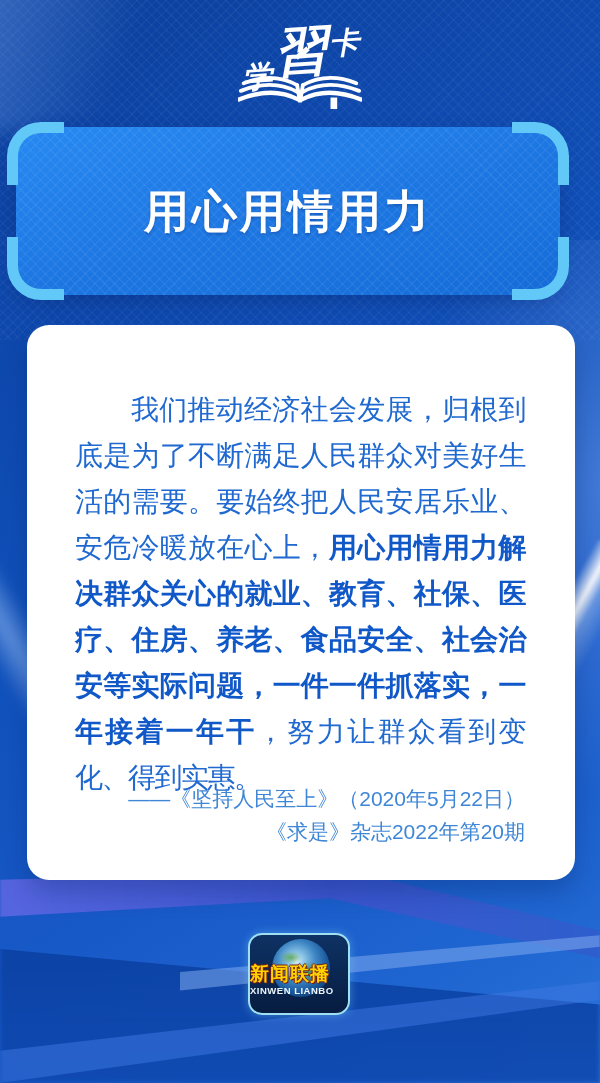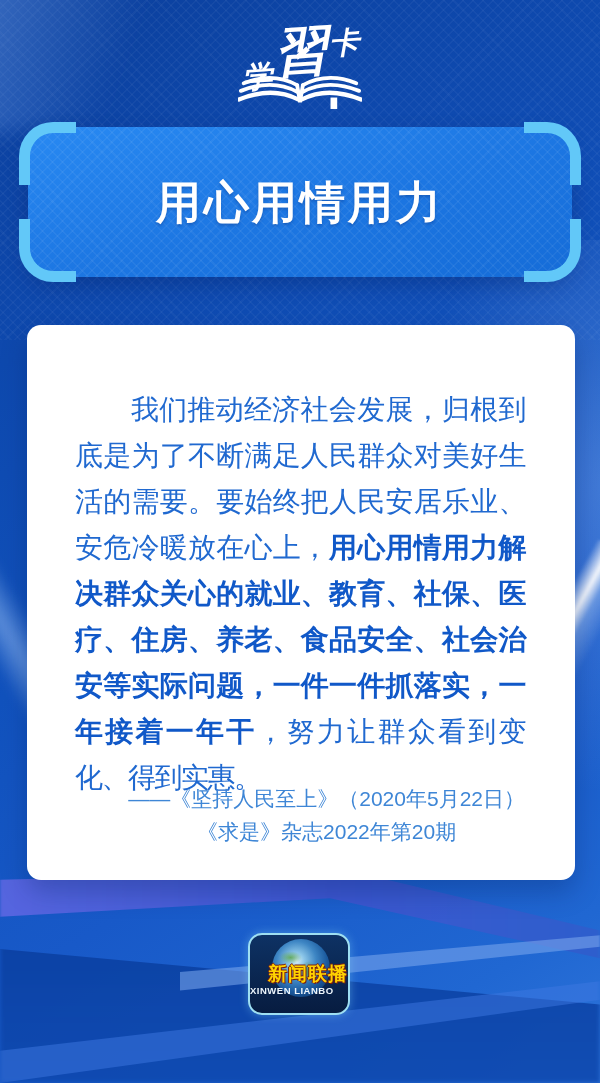--- a/index.html
+++ b/index.html
@@ -31,53 +31,53 @@
   .w3{clip-path:polygon(0 86%,100% 56%,100% 64%,0 100%);background:#3f79e2;opacity:.5;filter:blur(2px);}
   .w4{clip-path:polygon(30% 52%,100% 36%,100% 41%,30% 60%);background:#7fa9ef;opacity:.55;filter:blur(1px);}
   
   .logo-top{position:absolute;top:24px;left:0;width:100%;text-align:center;color:#fff;}
   .callig{transform:rotate(-4deg);font-weight:900;font-style:italic;line-height:1;}
   .c1{font-size:30px;display:inline-block;transform:translateY(14px);}
   .c2{font-size:54px;display:inline-block;margin:0 -2px;}
   .c3{font-size:30px;display:inline-block;transform:translateY(-14px);}
   .book{margin-top:-12px;}
   
-  .title-box{position:absolute;left:28px;top:127px;width:544px;height:150px;border-radius:24px;
+  .title-box{position:absolute;left:16px;top:127px;width:544px;height:168px;border-radius:24px;
     background:linear-gradient(165deg,#2889f2 0%,#1c76e2 55%,#156cd8 100%);
     box-shadow:0 8px 20px rgba(4,28,90,.3);
     display:flex;flex-direction:row;justify-content:center;align-items:center;}
   .title-box .box-texture{position:absolute;inset:0;border-radius:24px;pointer-events:none;
     background:
       repeating-linear-gradient(45deg,rgba(255,255,255,.05) 0 1.5px,transparent 1.5px 7px),
       repeating-linear-gradient(-45deg,rgba(255,255,255,.05) 0 1.5px,transparent 1.5px 7px);}
   .title-line{position:relative;color:#fff;font-size:45px;font-weight:900;letter-spacing:3px;line-height:57px;
     text-shadow:0 2px 3px rgba(10,50,130,.35);white-space:nowrap;}
   .bracket{position:absolute;width:46px;height:52px;border:0 solid #62c8f8;}
   .br-tl{left:-9px;top:-5px;border-left-width:11px;border-top-width:11px;border-top-left-radius:34px;}
   .br-bl{left:-9px;bottom:-5px;border-left-width:11px;border-bottom-width:11px;border-bottom-left-radius:34px;}
   .br-tr{right:-9px;top:-5px;border-right-width:11px;border-top-width:11px;border-top-right-radius:34px;}
   .br-br{right:-9px;bottom:-5px;border-right-width:11px;border-bottom-width:11px;border-bottom-right-radius:34px;}
   
-  .card{position:absolute;left:27px;top:325px;width:548px;height:555px;background:#ffffff;border-radius:14px;
+  .card{position:absolute;left:27px;top:325px;width:548px;height:555px;background:#ffffff;border-radius:22px;
     box-shadow:0 12px 26px rgba(4,28,90,.28);box-sizing:border-box;padding:62px 50px 0 48px;}
   .quote{margin:0;font-size:28px;line-height:46px;letter-spacing:-1.5px;color:#2069d0;
     text-align:justify;text-indent:2em;font-weight:500;}
   .quote .b{font-weight:900;color:#1058c8;}
-  .citation{position:absolute;right:50px;bottom:32px;text-align:center;font-size:21px;line-height:33px;
+  .citation{position:absolute;right:50px;bottom:32px;text-align:right;font-size:21px;line-height:33px;
     color:#3e86d6;letter-spacing:0;}
   
   .app-icon{position:absolute;left:248px;top:933px;width:102px;height:82px;border-radius:14px;
     background:linear-gradient(180deg,#0e3264,#071c40);border:2px solid #9edff2;box-sizing:border-box;
     box-shadow:0 0 10px rgba(120,200,240,.45);overflow:hidden;}
   .globe{position:absolute;left:22px;top:4px;width:58px;height:58px;border-radius:50%;
     background:
       radial-gradient(ellipse 16px 9px at 32% 32%,rgba(96,168,86,.9),transparent 70%),
       radial-gradient(ellipse 13px 15px at 63% 56%,rgba(76,146,76,.85),transparent 70%),
       radial-gradient(circle at 42% 38%,#d8eef8 0%,#8cc6e8 16%,#3e86c4 40%,#1b5a9e 62%,#0b3468 86%,#06224a 100%);}
-  .app-cn{position:absolute;left:0;top:26px;width:100%;text-align:right;font-size:19px;font-weight:900;
+  .app-cn{position:absolute;left:0;top:26px;width:100%;text-align:left;font-size:19px;font-weight:900;
     color:#ffd200;letter-spacing:1px;text-shadow:1px 1px 0 #7a1f10,-1px 0 0 #7a1f10,0 -1px 0 #7a1f10;}
   .app-en{position:absolute;left:0;top:50px;width:100%;font-size:9.5px;font-weight:700;
     color:#eef6fc;letter-spacing:.5px;}
 </style>
 </head>
 <body>
 
 <div class="poster">
 
   <div class="bg-texture"></div>

